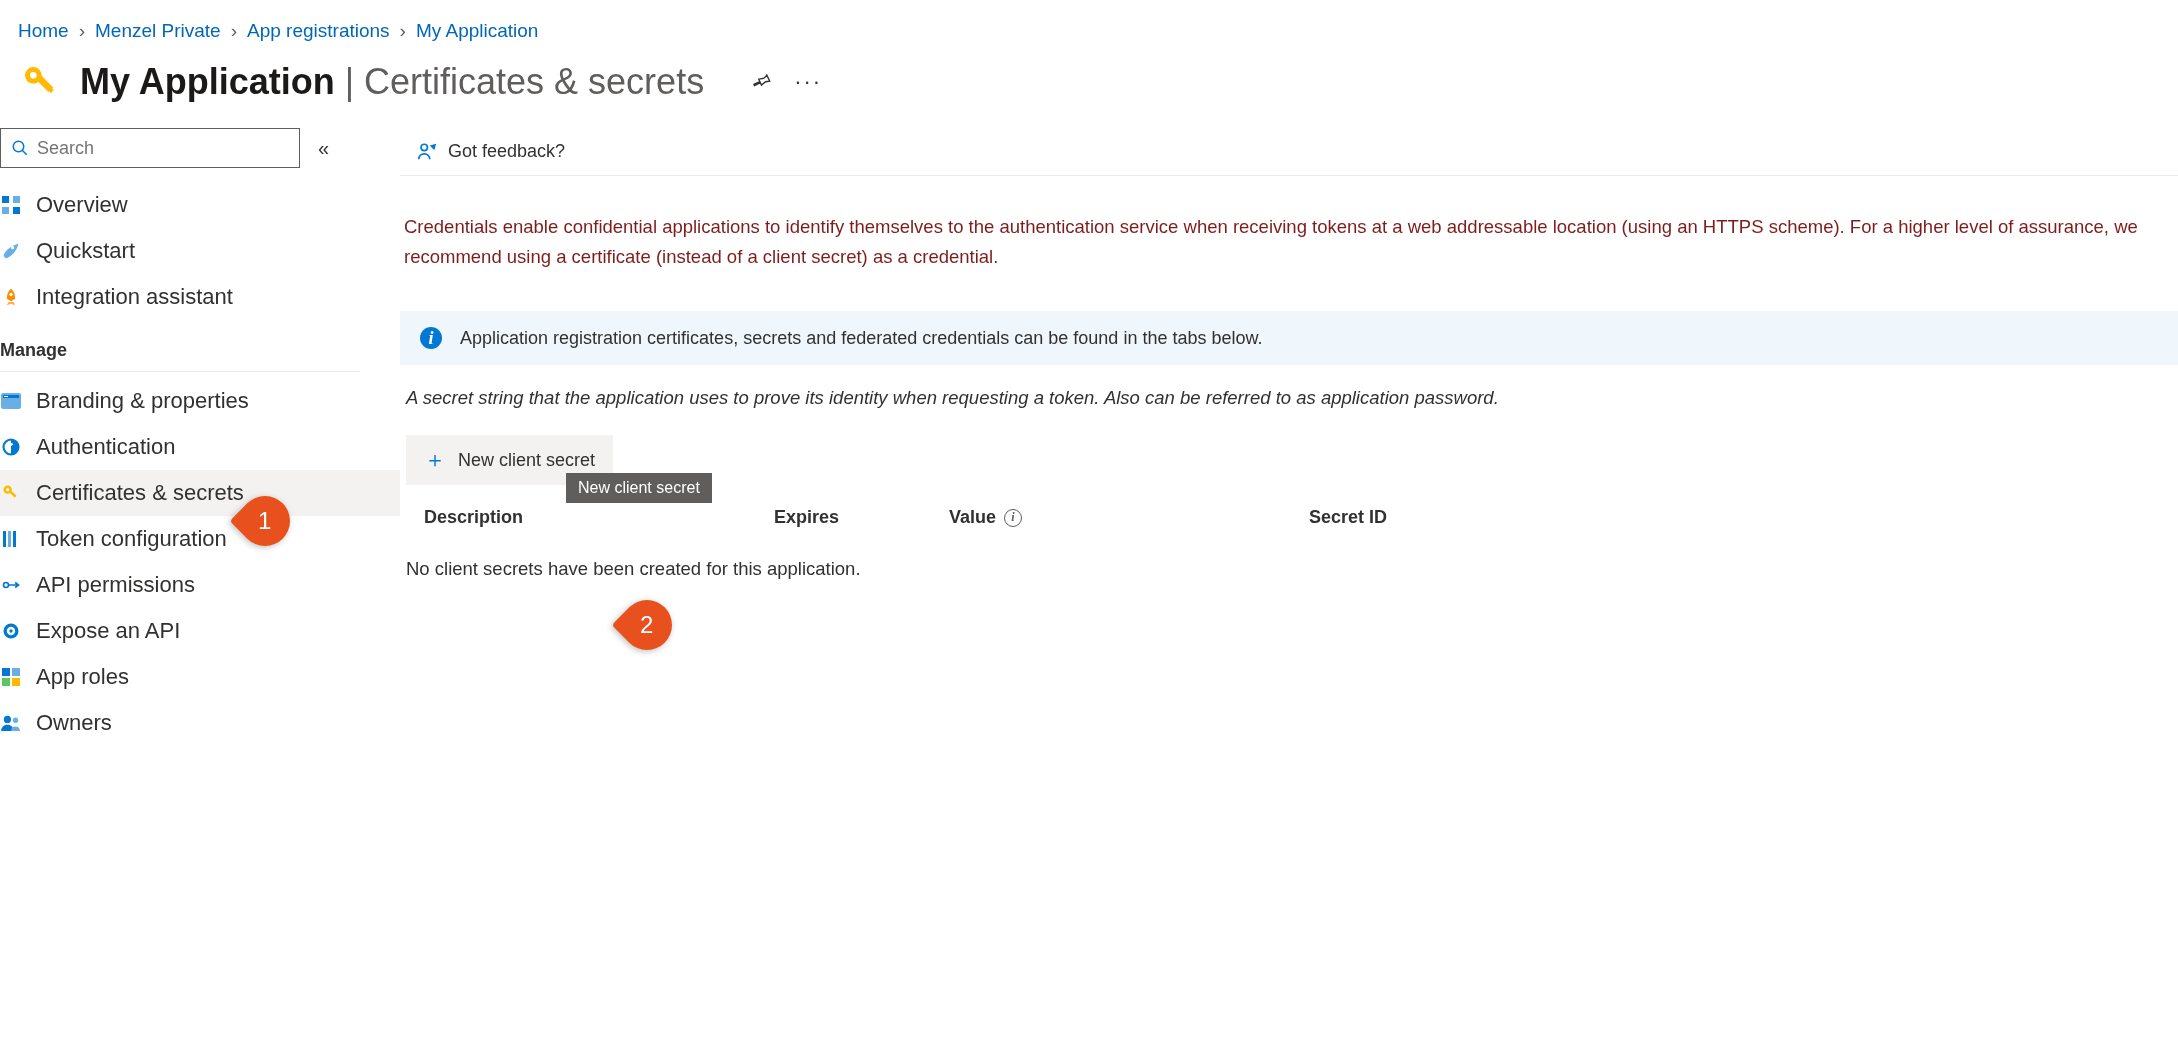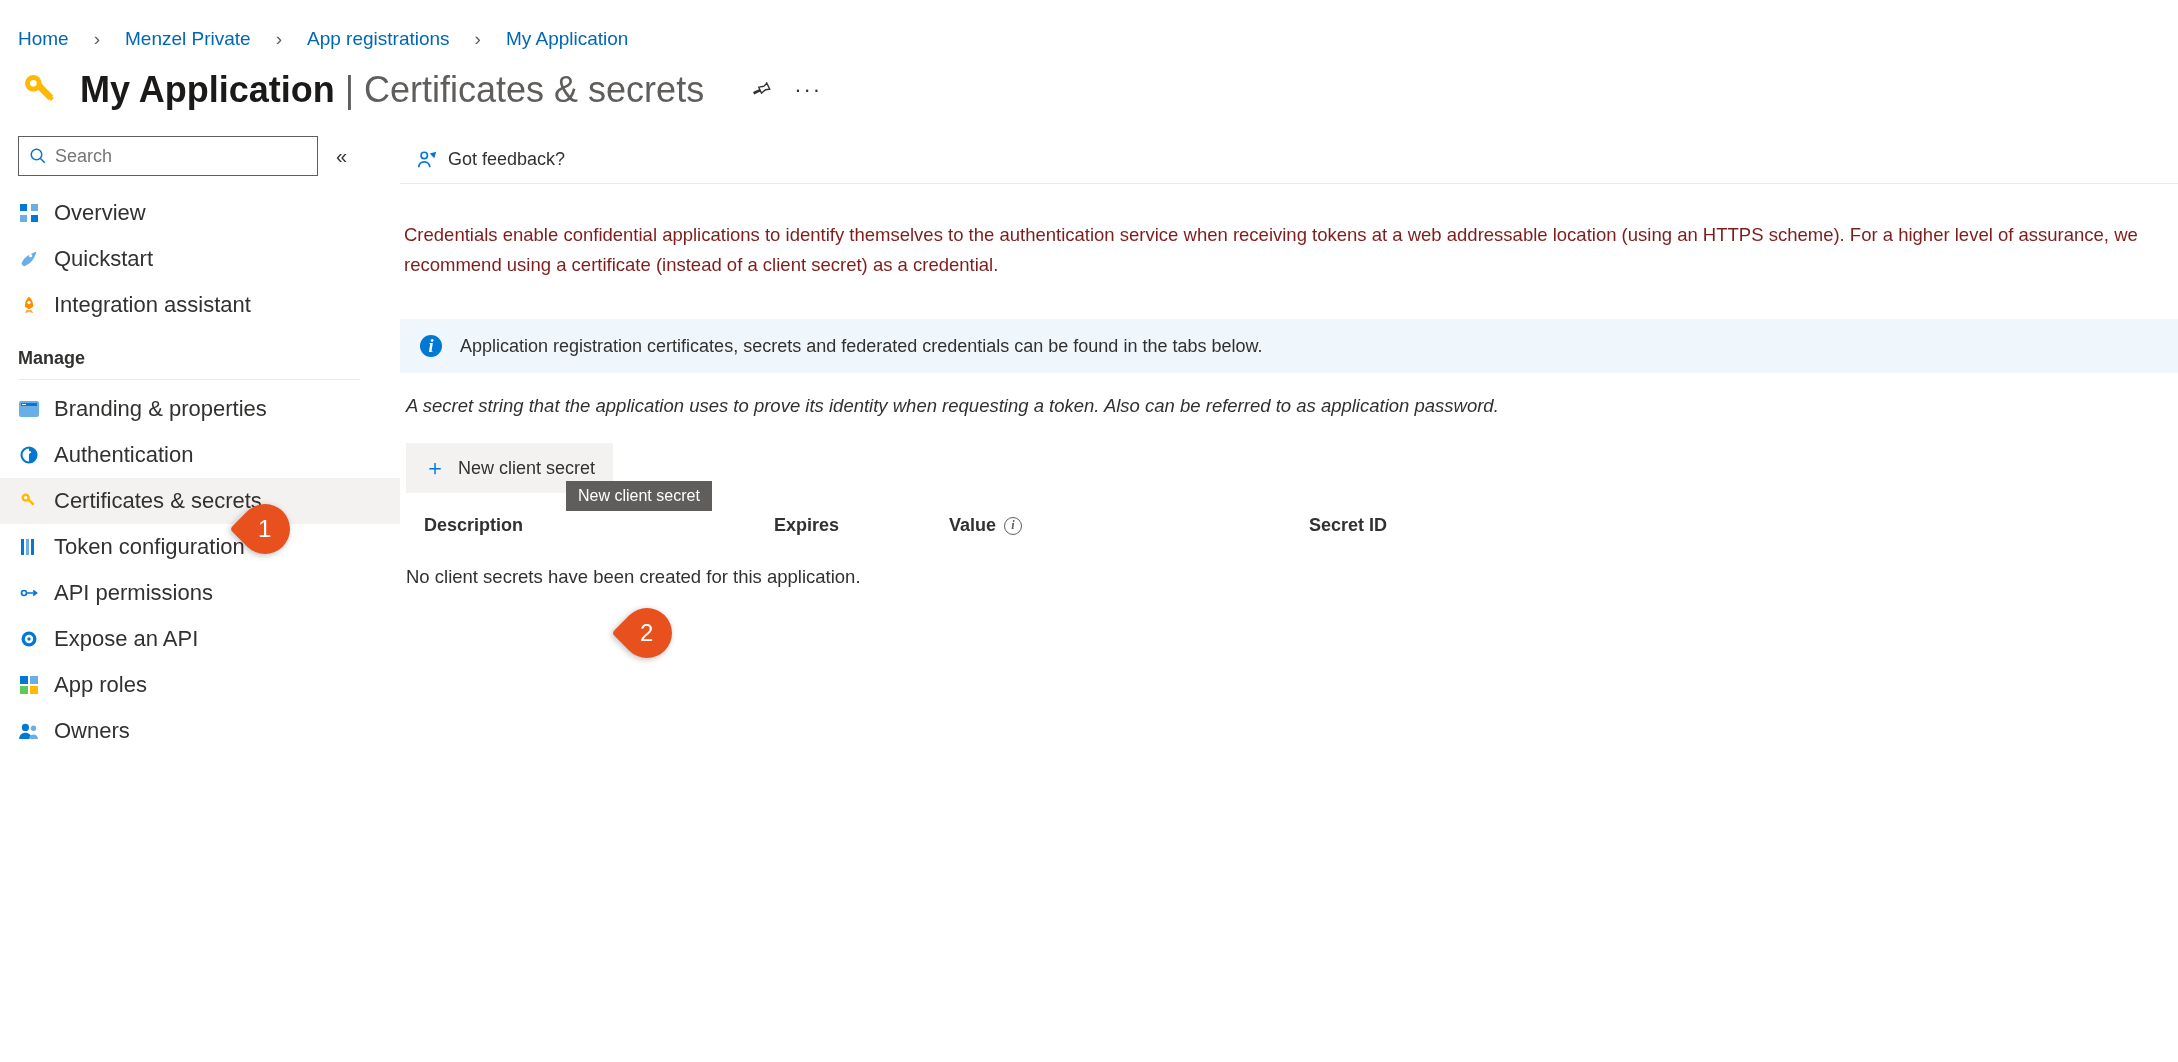--- a/index.html
+++ b/index.html
@@ -8,22 +8,22 @@
     font-size: 14px;
     color: #323130;
     background: #fff;
     width: 2178px;
   }
 
   
   .breadcrumb {
     display: flex;
     align-items: center;
-    gap: 25px;
-    padding: 28px 18px 10px;
+    gap: 10px;
+    padding: 20px 18px 10px;
     font-size: 19px;
   }
   .breadcrumb .crumb { color: #0067b8; cursor: pointer; }
   .breadcrumb .sep { color: #605e5c; }
 
   
   .title-row {
     display: flex;
     align-items: center;
     gap: 18px;
@@ -31,21 +31,21 @@
   }
   .title-icon { width: 44px; height: 44px; flex-shrink: 0; display:flex; align-items:center; justify-content:center;}
   .title-text { display: flex; align-items: baseline; gap: 10px; }
   .title-main { font-size: 36px; font-weight: 600; color: #1b1a19; }
   .title-sub { font-size: 36px; font-weight: 400; color: #605e5c; }
   .title-actions { display: flex; align-items: center; gap: 22px; margin-left: 28px;}
   .pin-icon, .more-icon { color: #323130; cursor: pointer; }
 
   
   .layout { display: flex; }
-  .sidebar { width: 400px; flex-shrink: 0; padding-left: 18px; }
+  .sidebar { width: 400px; flex-shrink: 0; }
   .main { flex: 1; min-width: 0; }
 
   
   .search-row { display: flex; align-items: center; gap: 18px; margin-bottom: 14px; }
   .search-box {
     display: flex; align-items: center;
     border: 1px solid #605e5c;
     width: 300px; height: 40px;
     padding: 0 10px;
     gap: 8px;

